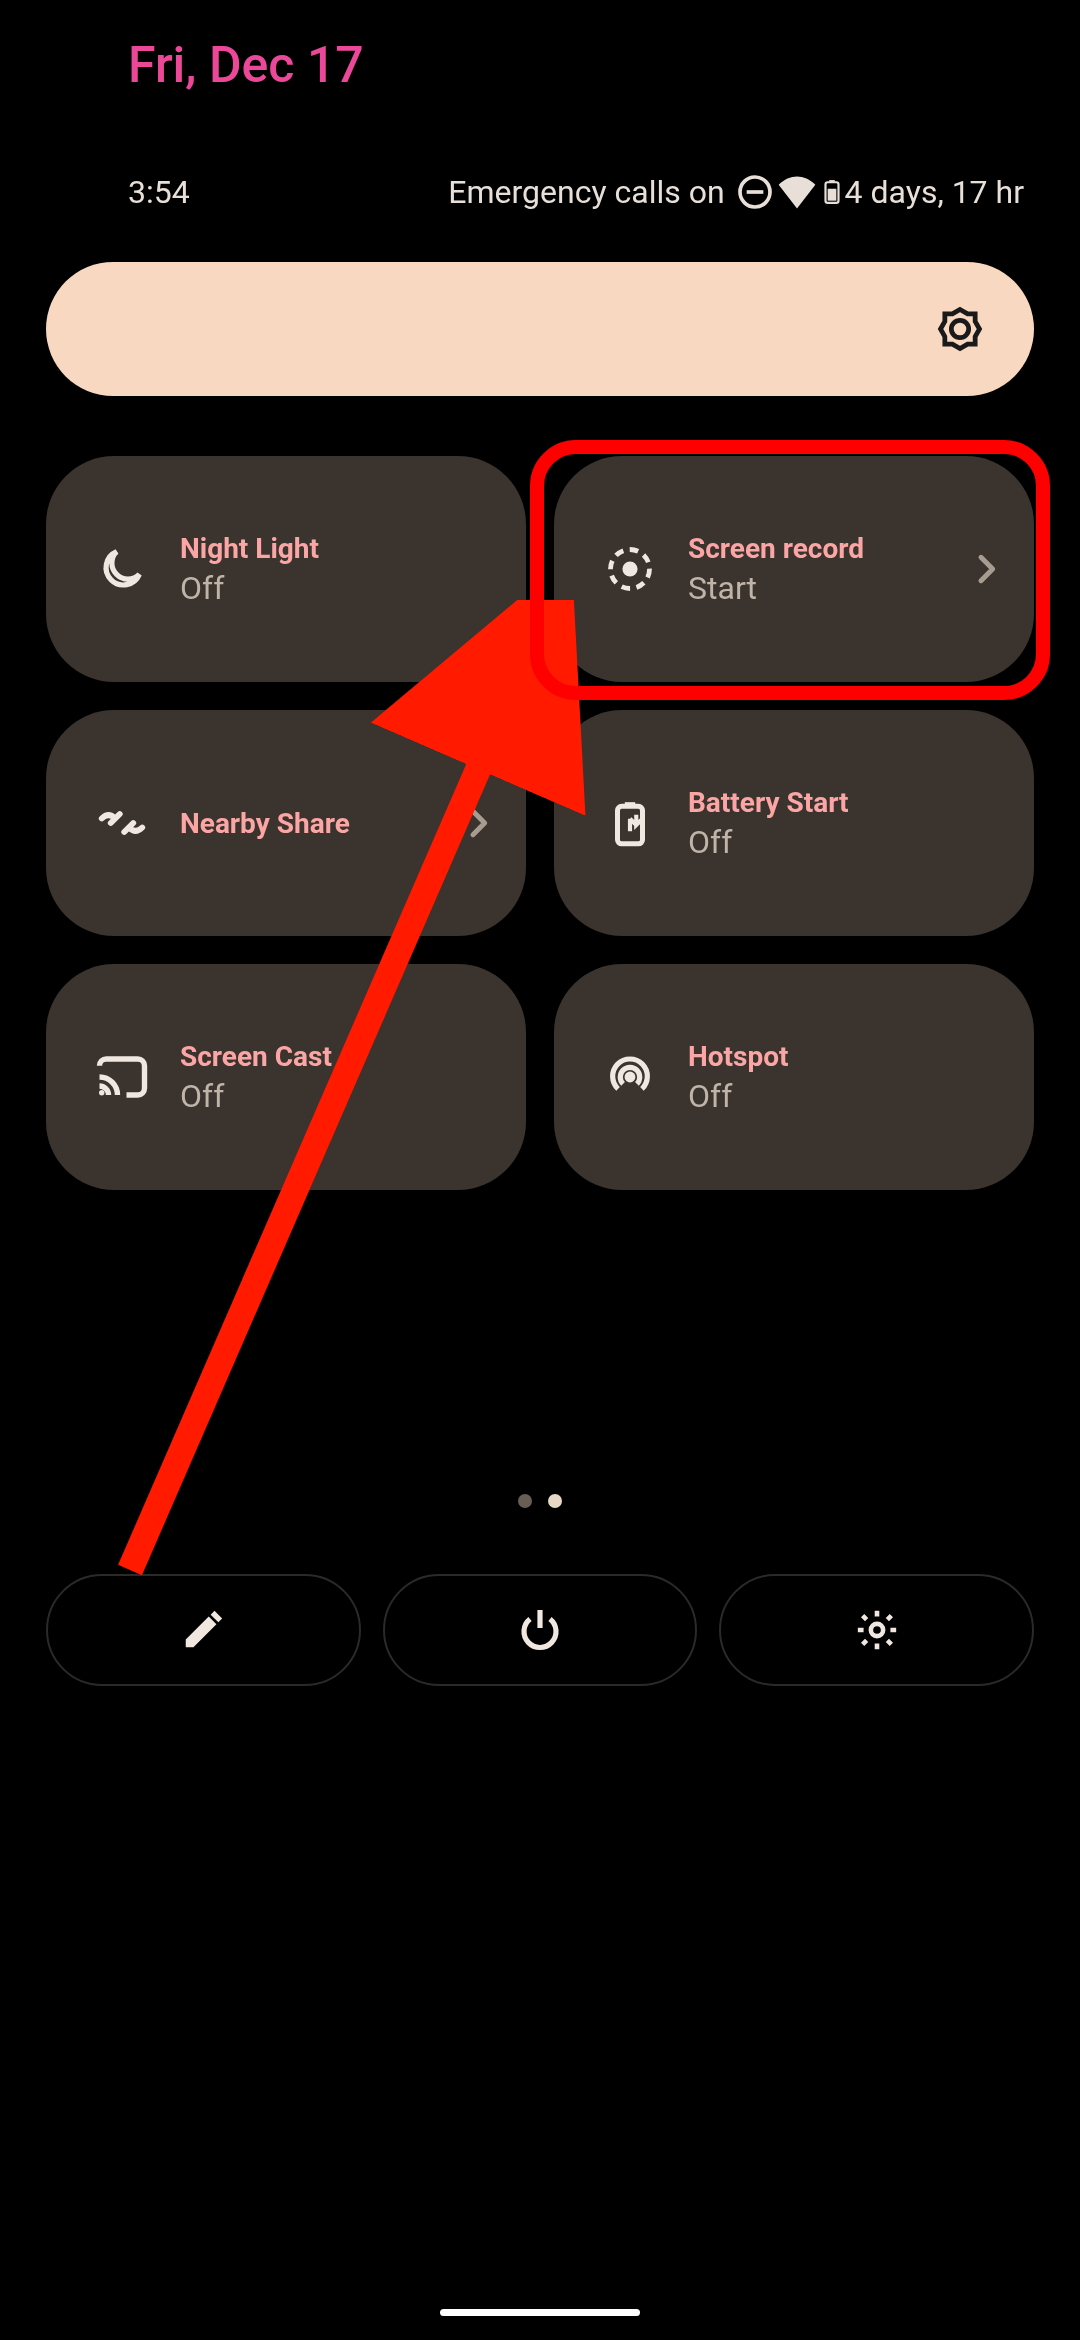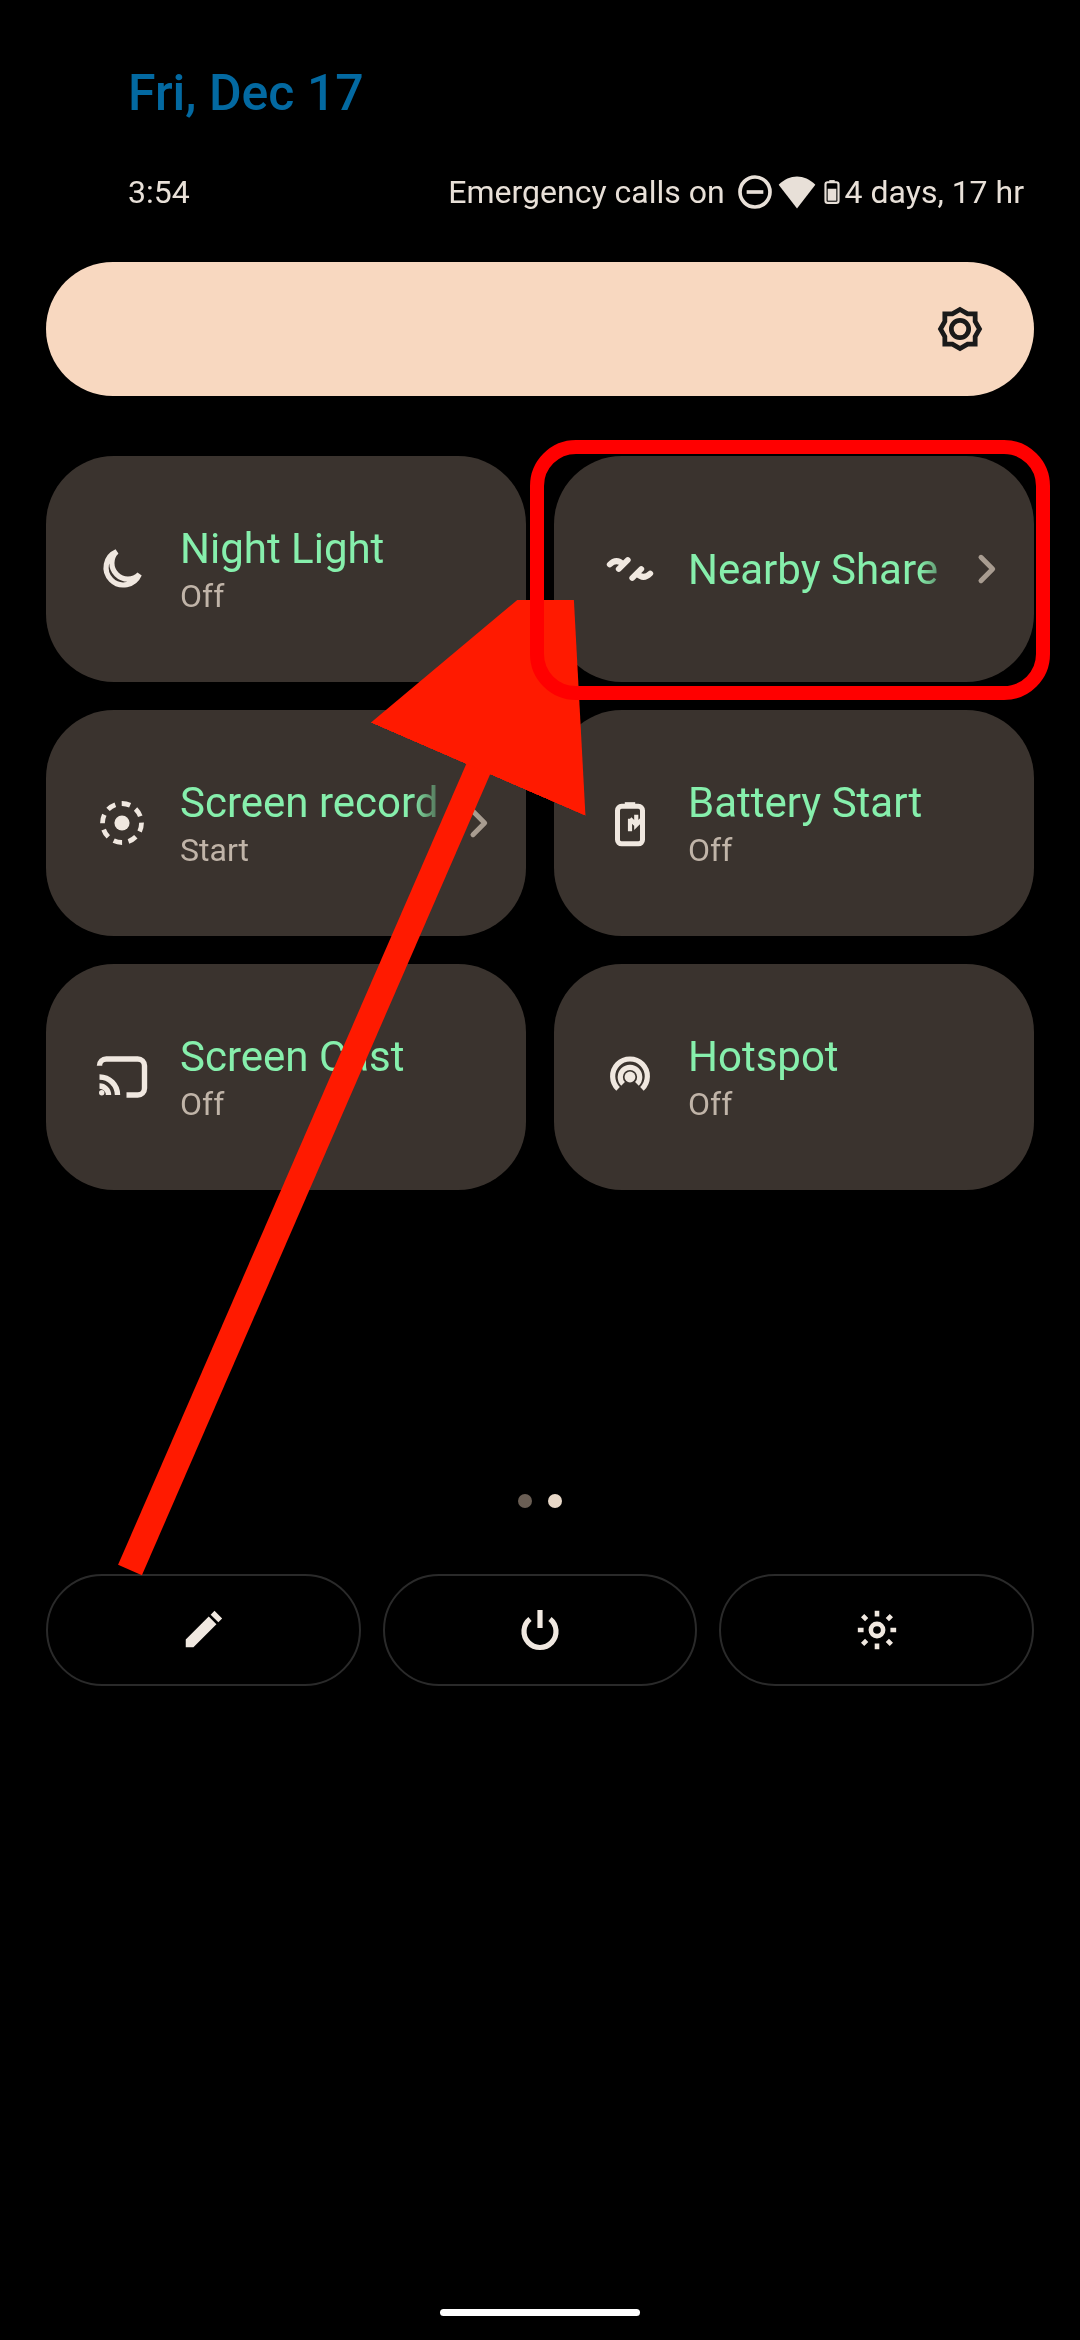--- a/index.html
+++ b/index.html
@@ -11,25 +11,25 @@
       width: 1080px;
       height: 2340px;
       background: #000;
       font-family: -apple-system, "Roboto", sans-serif;
       position: relative;
       overflow: hidden;
       color: #e8e0d8;
     }
     .date {
       position: absolute;
-      top: 64px;
+      top: 36px;
       left: 128px;
       font-size: 50px;
       font-weight: 500;
-      color: #0369a1;
+      color: #ec4899;
     }
     .status-bar {
       position: absolute;
       top: 170px;
       left: 0;
       right: 0;
       padding: 0 56px 0 128px;
       display: flex;
       align-items: center;
       font-size: 32px;
@@ -91,23 +91,23 @@
       margin-right: 28px;
     }
     .tile-text {
       display: flex;
       flex-direction: column;
       overflow: hidden;
       flex: 1;
       min-width: 0;
     }
     .tile-label {
-      font-size: 42px;
-      font-weight: 400;
-      color: #86efac;
+      font-size: 28px;
+      font-weight: 700;
+      color: #fca5a5;
       white-space: nowrap;
       overflow: hidden;
       -webkit-mask-image: linear-gradient(90deg, #000 85%, transparent 100%);
       mask-image: linear-gradient(90deg, #000 85%, transparent 100%);
     }
     .tile-sub {
       font-size: 32px;
       color: #c0b4a8;
       margin-top: 4px;
     }
@@ -227,45 +227,45 @@
       </svg>
     </div>
     <div class="tile-text">
       <div class="tile-label">Night Light</div>
       <div class="tile-sub">Off</div>
     </div>
   </div>
 
   <div class="tile">
     <div class="tile-icon">
+      <svg viewBox="0 0 24 24" width="52" height="52" fill="none" stroke="#f0e8e0" stroke-width="2.2">
+        <circle cx="12" cy="12" r="9" stroke-dasharray="4 3"></circle>
+        <circle cx="12" cy="12" r="3.5" fill="#f0e8e0" stroke="none"></circle>
+      </svg>
+    </div>
+    <div class="tile-text">
+      <div class="tile-label">Screen record</div>
+      <div class="tile-sub">Start</div>
+    </div>
+    <span class="tile-chevron">
+      <svg viewBox="0 0 24 24" width="40" height="40" fill="none" stroke="#a89c90" stroke-width="3">
+        <polyline points="9,5 16,12 9,19" stroke-linecap="round" stroke-linejoin="round"></polyline>
+      </svg>
+    </span>
+  </div>
+
+  <div class="tile">
+    <div class="tile-icon">
       <svg viewBox="0 0 24 24" width="54" height="54" fill="none" stroke="#f0e8e0" stroke-width="2.6" stroke-linecap="round">
         <path d="M3 10 C5 8 7 8 9 10 M9 10 L7 12 M9 10 L11 8"></path>
         <path d="M21 14 C19 16 17 16 15 14 M15 14 L17 12 M15 14 L13 16"></path>
       </svg>
     </div>
     <div class="tile-text">
       <div class="tile-label">Nearby Share</div>
-    </div>
-    <span class="tile-chevron">
-      <svg viewBox="0 0 24 24" width="40" height="40" fill="none" stroke="#a89c90" stroke-width="3">
-        <polyline points="9,5 16,12 9,19" stroke-linecap="round" stroke-linejoin="round"></polyline>
-      </svg>
-    </span>
-  </div>
-
-  <div class="tile">
-    <div class="tile-icon">
-      <svg viewBox="0 0 24 24" width="52" height="52" fill="none" stroke="#f0e8e0" stroke-width="2.2">
-        <circle cx="12" cy="12" r="9" stroke-dasharray="4 3"></circle>
-        <circle cx="12" cy="12" r="3.5" fill="#f0e8e0" stroke="none"></circle>
-      </svg>
-    </div>
-    <div class="tile-text">
-      <div class="tile-label">Screen record</div>
-      <div class="tile-sub">Start</div>
     </div>
     <span class="tile-chevron">
       <svg viewBox="0 0 24 24" width="40" height="40" fill="none" stroke="#a89c90" stroke-width="3">
         <polyline points="9,5 16,12 9,19" stroke-linecap="round" stroke-linejoin="round"></polyline>
       </svg>
     </span>
   </div>
 
   <div class="tile">
     <div class="tile-icon">

